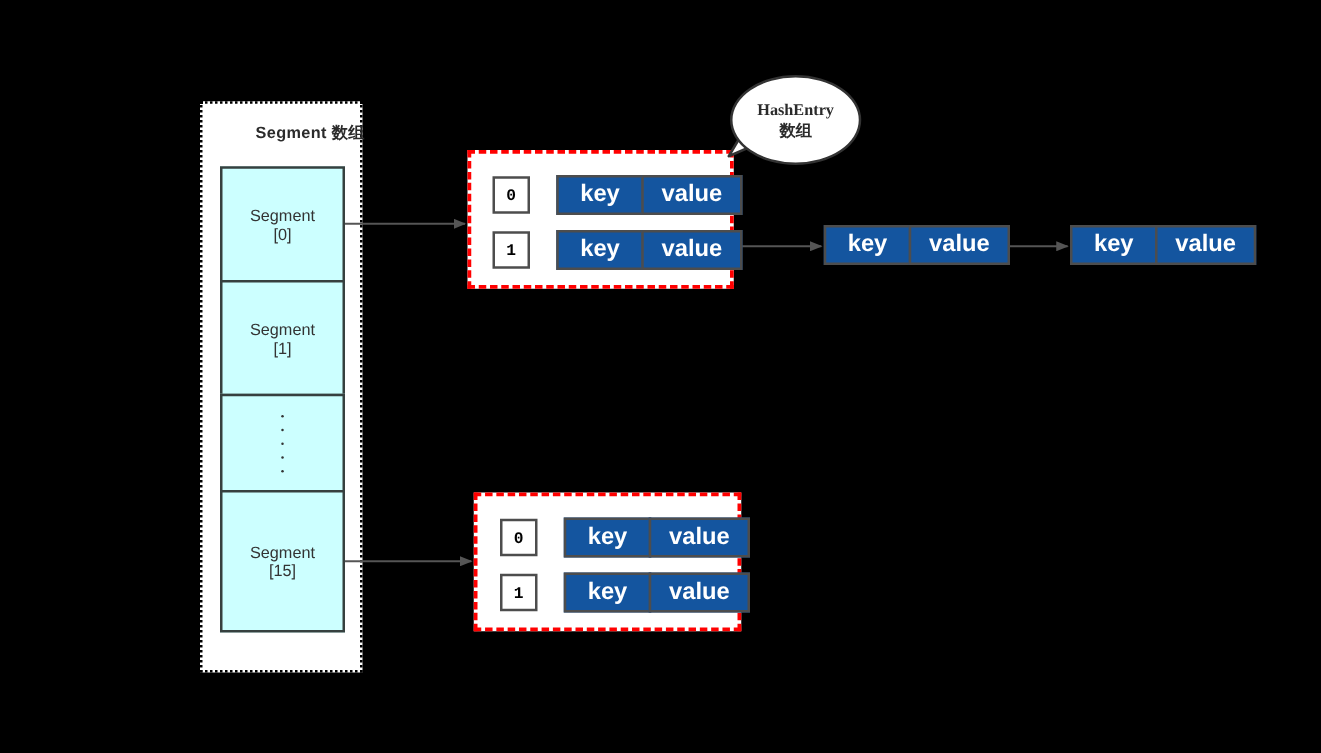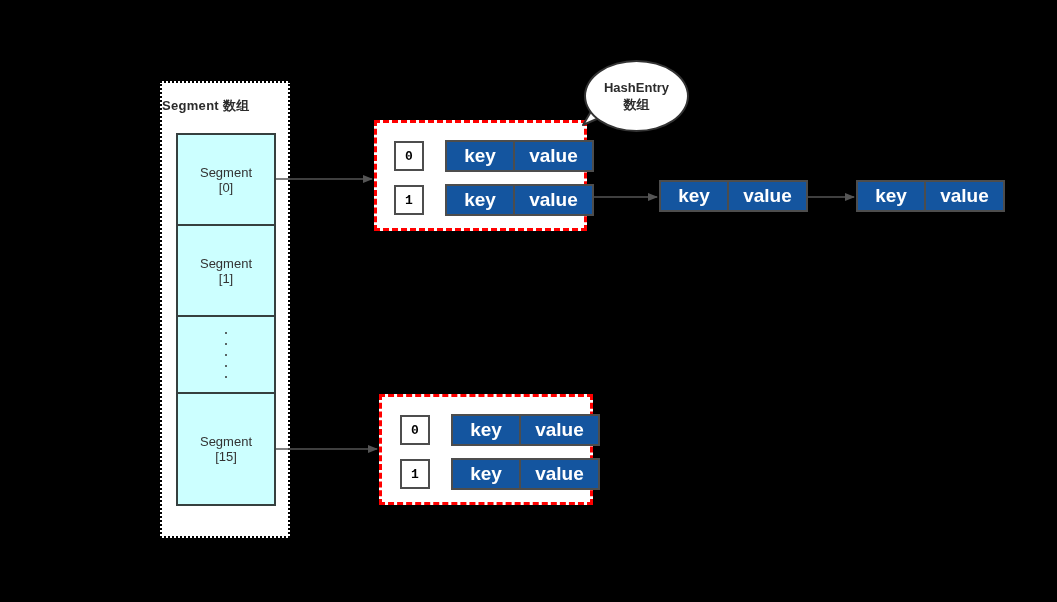--- a/index.html
+++ b/index.html
@@ -25,21 +25,21 @@
     height: 457px;
     background: #ffffff;
     border: 2px dotted #000000;
     box-sizing: border-box;
   }
   .segment-title {
     position: absolute;
     left: 0;
     top: 14px;
     width: 130px;
-    text-align: left;
+    text-align: right;
     font-size: 13px;
     font-weight: bold;
     color: #2b2b2b;
     letter-spacing: 0.3px;
   }
   .segment-cells {
     position: absolute;
     left: 14px;
     top: 50px;
     width: 100px;
@@ -159,20 +159,21 @@
     display: flex;
     flex-direction: column;
     align-items: center;
     justify-content: center;
     text-align: right;
     font-size: 13px;
     font-weight: bold;
     color: #2b2b2b;
     line-height: 17px;
     z-index: 5;
+    font-family: Liberation Serif, serif;
   }
   .callout-tail {
     position: absolute;
     left: 560px;
     top: 85px;
     width: 70px;
     height: 55px;
     z-index: 4;
   }
 

